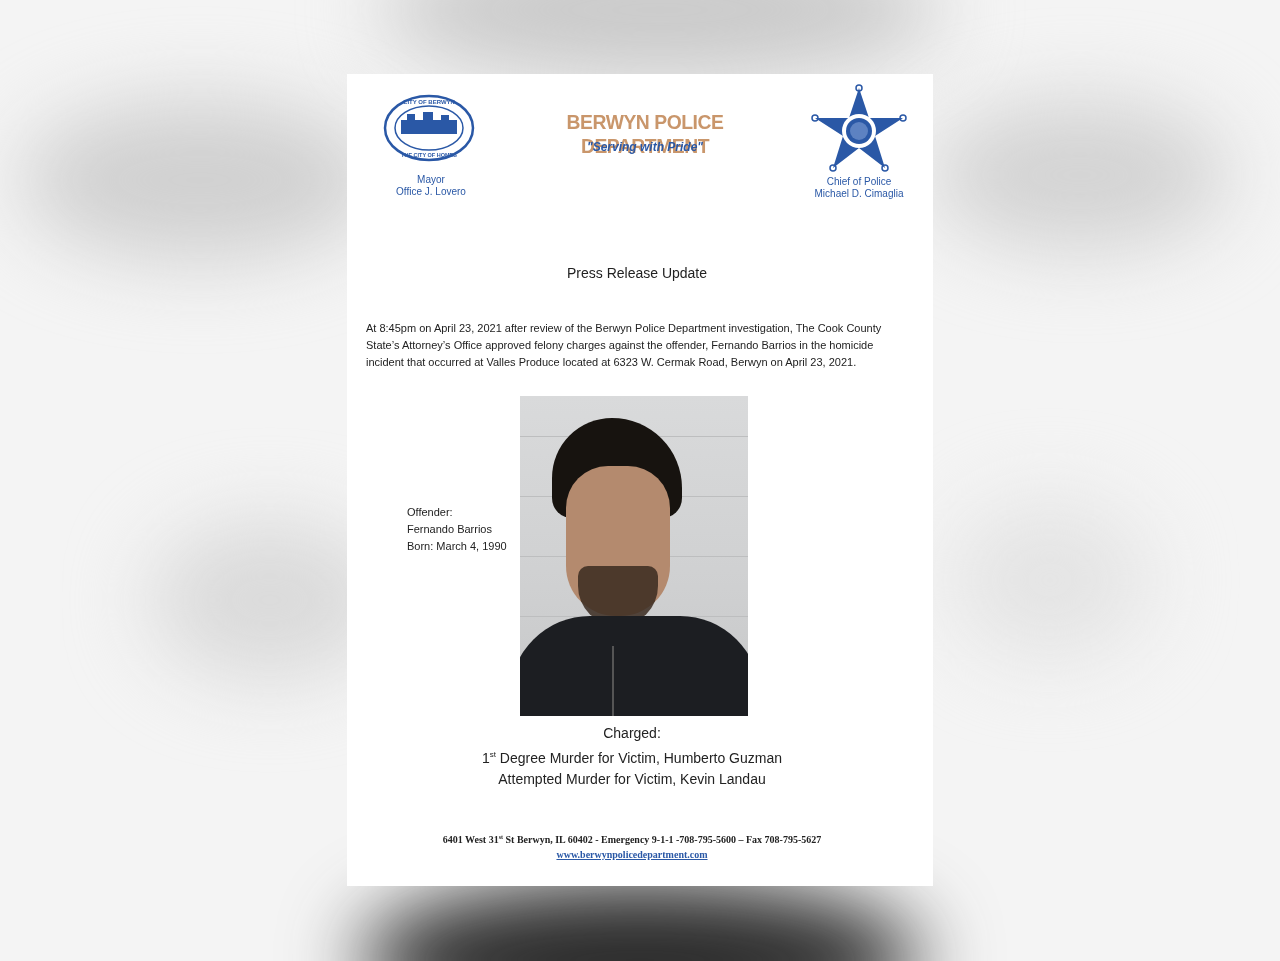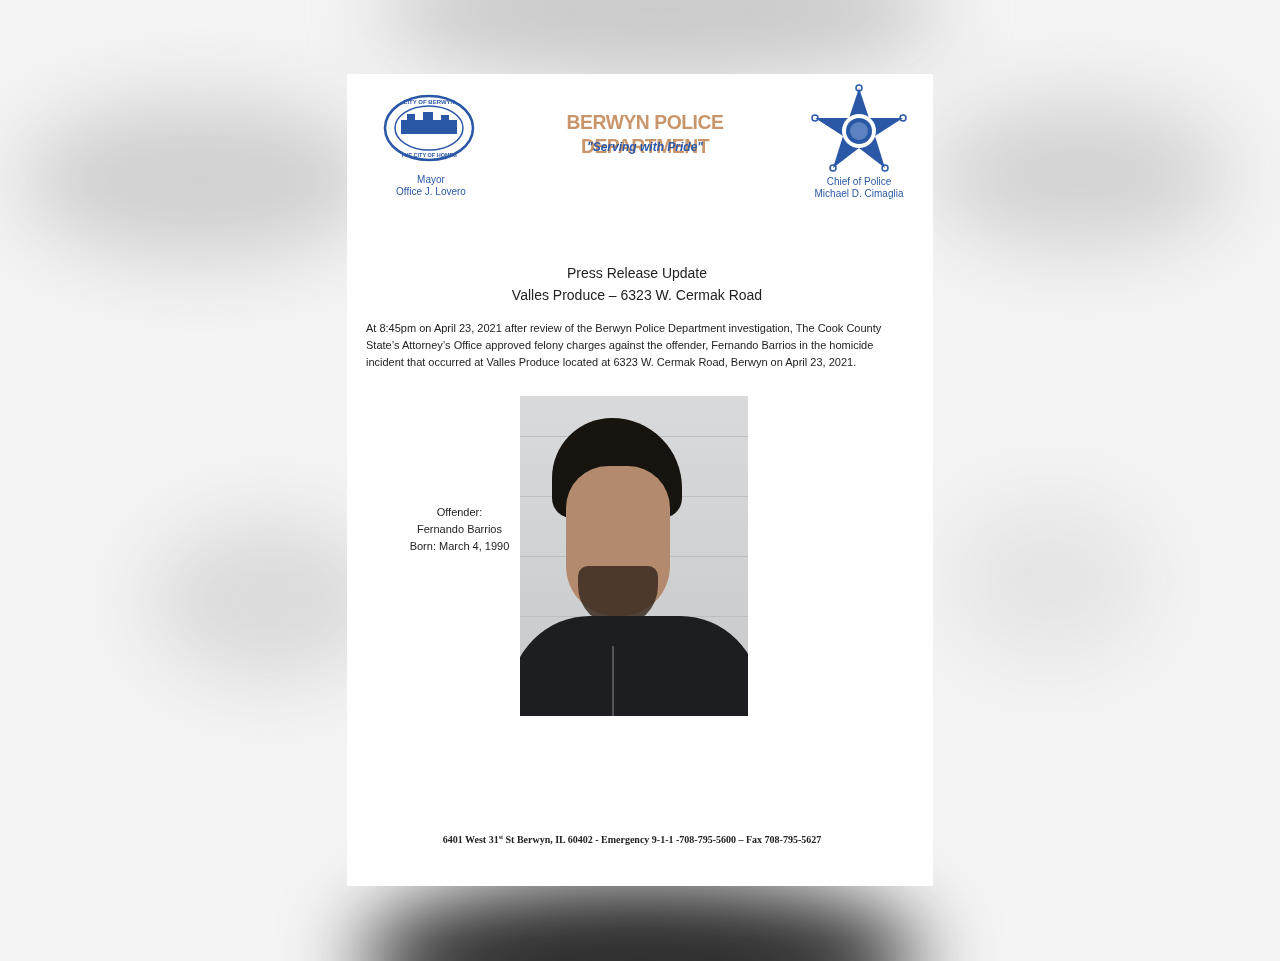--- a/index.html
+++ b/index.html
@@ -47,21 +47,21 @@
 
   .titles {
     position: absolute; left: 0; top: 164px; width: 580px; text-align: center;
     font-size: 14px; color: #222; line-height: 22px; margin-top: 24px;
   }
   .body-text {
     position: absolute; left: 19px; top: 246px; width: 540px;
     font-size: 11px; color: #222; line-height: 17px;
   }
   .offender {
-    position: absolute; left: 60px; top: 430px; width: 105px; text-align: center;
+    position: absolute; left: 60px; top: 430px; width: 105px; text-align: left;
     font-size: 11px; color: #222; line-height: 17px;
   }
   .photo {
     position: absolute; left: 173px; top: 322px; width: 228px; height: 320px;
     background: linear-gradient(180deg, #d9dadb 0%, #cfd0d1 60%, #c6c7c8 100%);
     overflow: hidden;
   }
   .photo .brick { position: absolute; height: 1px; background: #bdbebf; left: 0; right: 0; }
   .photo .hair {
     position: absolute; left: 32px; top: 22px; width: 130px; height: 100px;
@@ -138,21 +138,20 @@
       <circle cx="48" cy="47" r="9" fill="#5d82c2"></circle>
     </svg>
     <div class="chief">
       <div>Chief of Police</div>
       <div>Michael D. Cimaglia</div>
     </div>
   </div>
 
   <div class="titles">
     <div>Press Release Update</div>
-    <div>Valles Produce – 6323 W. Cermak Road</div>
   </div>
 
   <div class="body-text">At 8:45pm on April 23, 2021 after review of the Berwyn Police Department investigation, The Cook County State’s Attorney’s Office approved felony charges against the offender, Fernando Barrios in the homicide incident that occurred at Valles Produce located at 6323 W. Cermak Road, Berwyn on April 23, 2021.</div>
 
   <div class="offender">
     <div>Offender:</div>
     <div>Fernando Barrios</div>
     <div>Born:  March 4, 1990</div>
   </div>
 
@@ -161,17 +160,23 @@
     <div class="brick" style="top:100px"></div>
     <div class="brick" style="top:160px"></div>
     <div class="brick" style="top:220px"></div>
     <div class="hair"></div>
     <div class="face"></div>
     <div class="beard"></div>
     <div class="jacket"></div>
     <div class="zip"></div>
   </div>
 
+  <div class="charged">
+    <div>Charged:</div>
+    <div><span>1</span><sup>st</sup><span> Degree Murder for Victim, Humberto Guzman</span></div>
+    <div>Attempted Murder for Victim, Kevin Landau</div>
+  </div>
 
   <div class="footer">
     <div><span>6401 West 31</span><sup>st</sup><span> St Berwyn, IL 60402 - Emergency 9-1-1 -708-795-5600 – Fax 708-795-5627</span></div>
+    <div><a>www.berwynpolicedepartment.com</a></div>
   </div>
 </div>
 
 </body></html>

